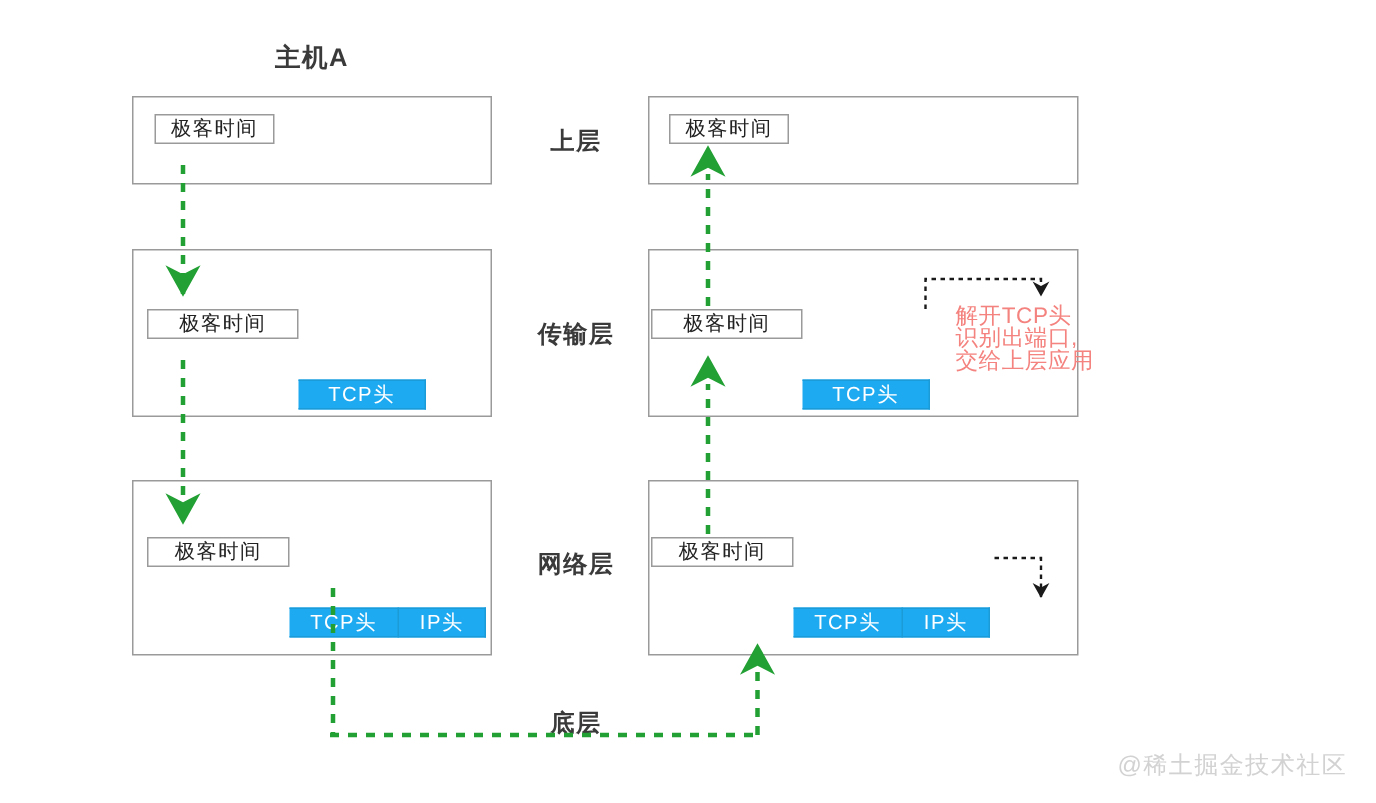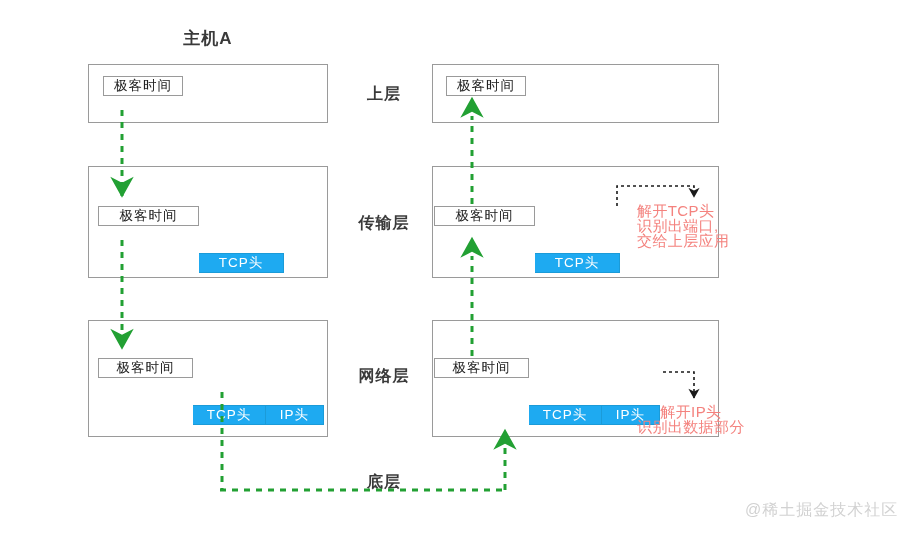--- a/index.html
+++ b/index.html
@@ -141,24 +141,20 @@
     <div class="seg seg-hdr" style="width:73px;">TCP头</div>
     <div class="seg seg-hdr" style="width:58px;">IP头</div>
   </div>
 
   <div class="note" style="left:637px; top:203px;">
     <div>解开TCP头</div>
     <div>识别出端口,</div>
     <div>交给上层应用</div>
   </div>
 
-  <div class="note" style="left:637px; top:404px;">
-    <div style="text-align:center;">解开IP头</div>
-    <div>识别出数据部分</div>
-  </div>
 
   <svg class="overlay" viewBox="0 0 917 535">
     <defs>
       <marker id="arrow-green-down" markerWidth="9" markerHeight="9" refX="4.5" refY="7.4" orient="0">
         <path d="M 0.6 1 L 4.5 8 L 8.4 1 L 4.5 3 Z" fill="#22a033"></path>
       </marker>
       <marker id="arrow-green-up" markerWidth="9" markerHeight="9" refX="4.5" refY="7.4" orient="0">
         <path d="M 0.6 8 L 4.5 1 L 8.4 8 L 4.5 6 Z" fill="#22a033"></path>
       </marker>
       <marker id="arrow-black-down" markerWidth="8" markerHeight="8" refX="4" refY="6.6" orient="0">

